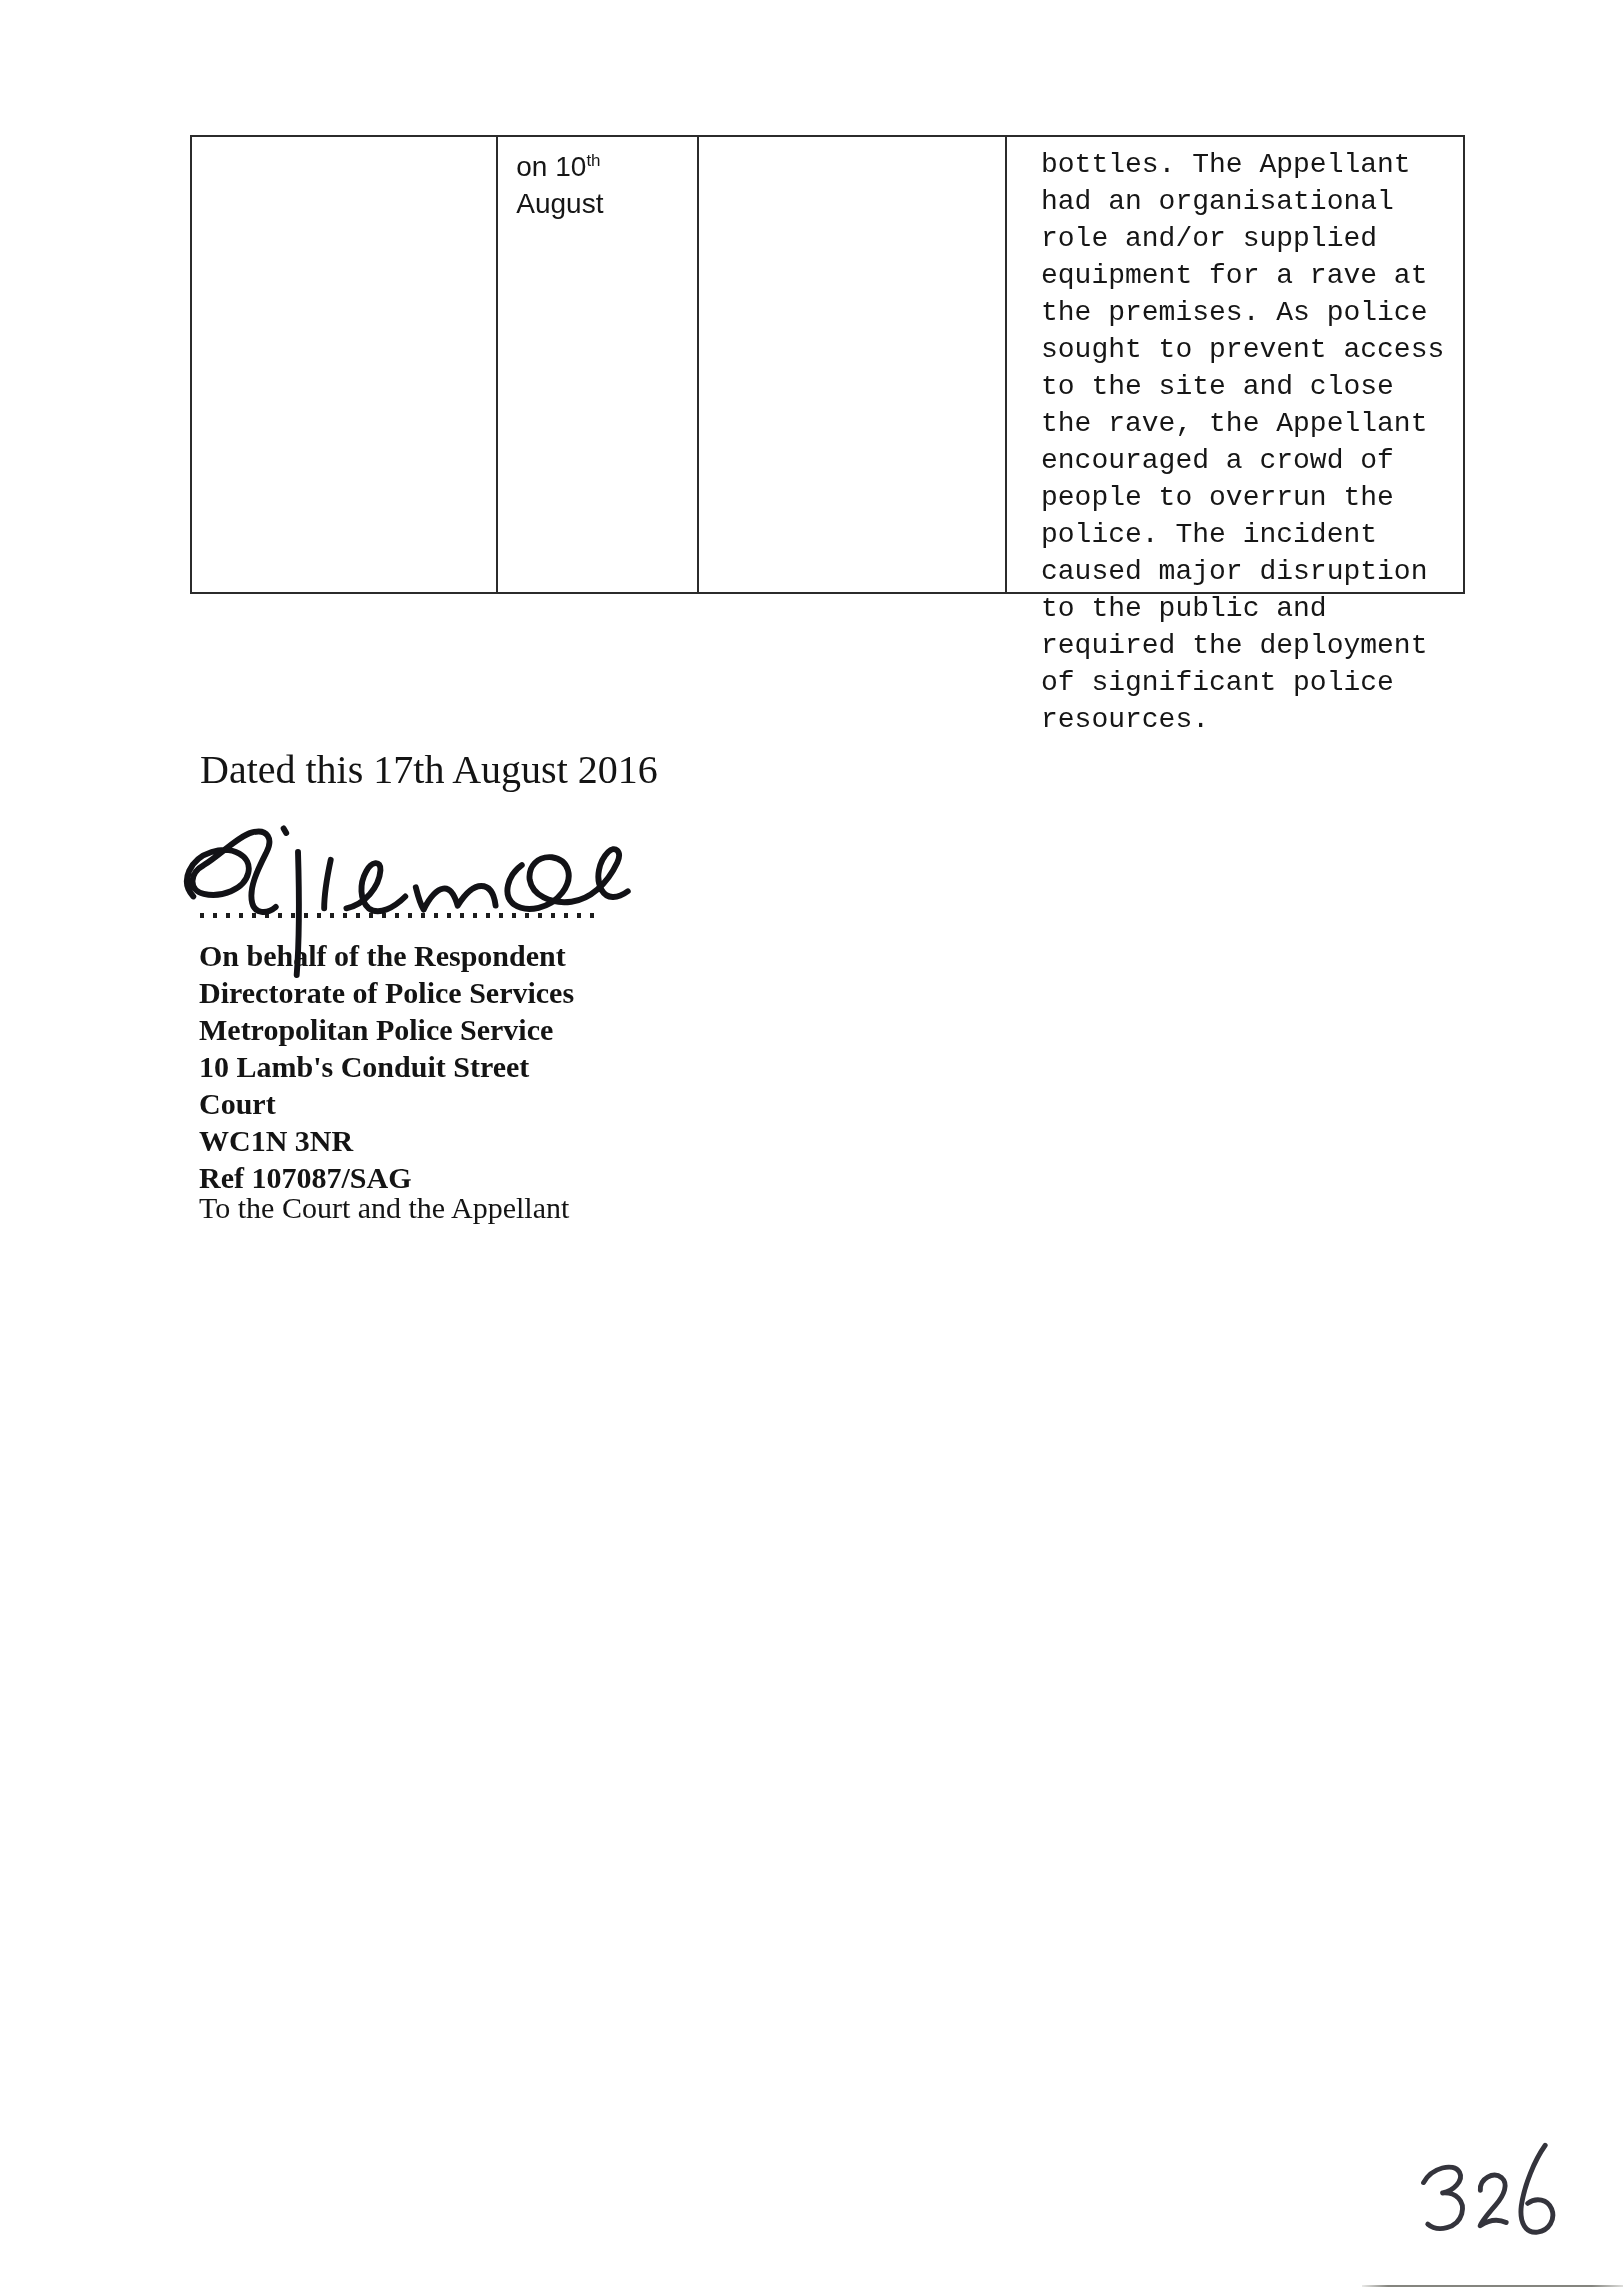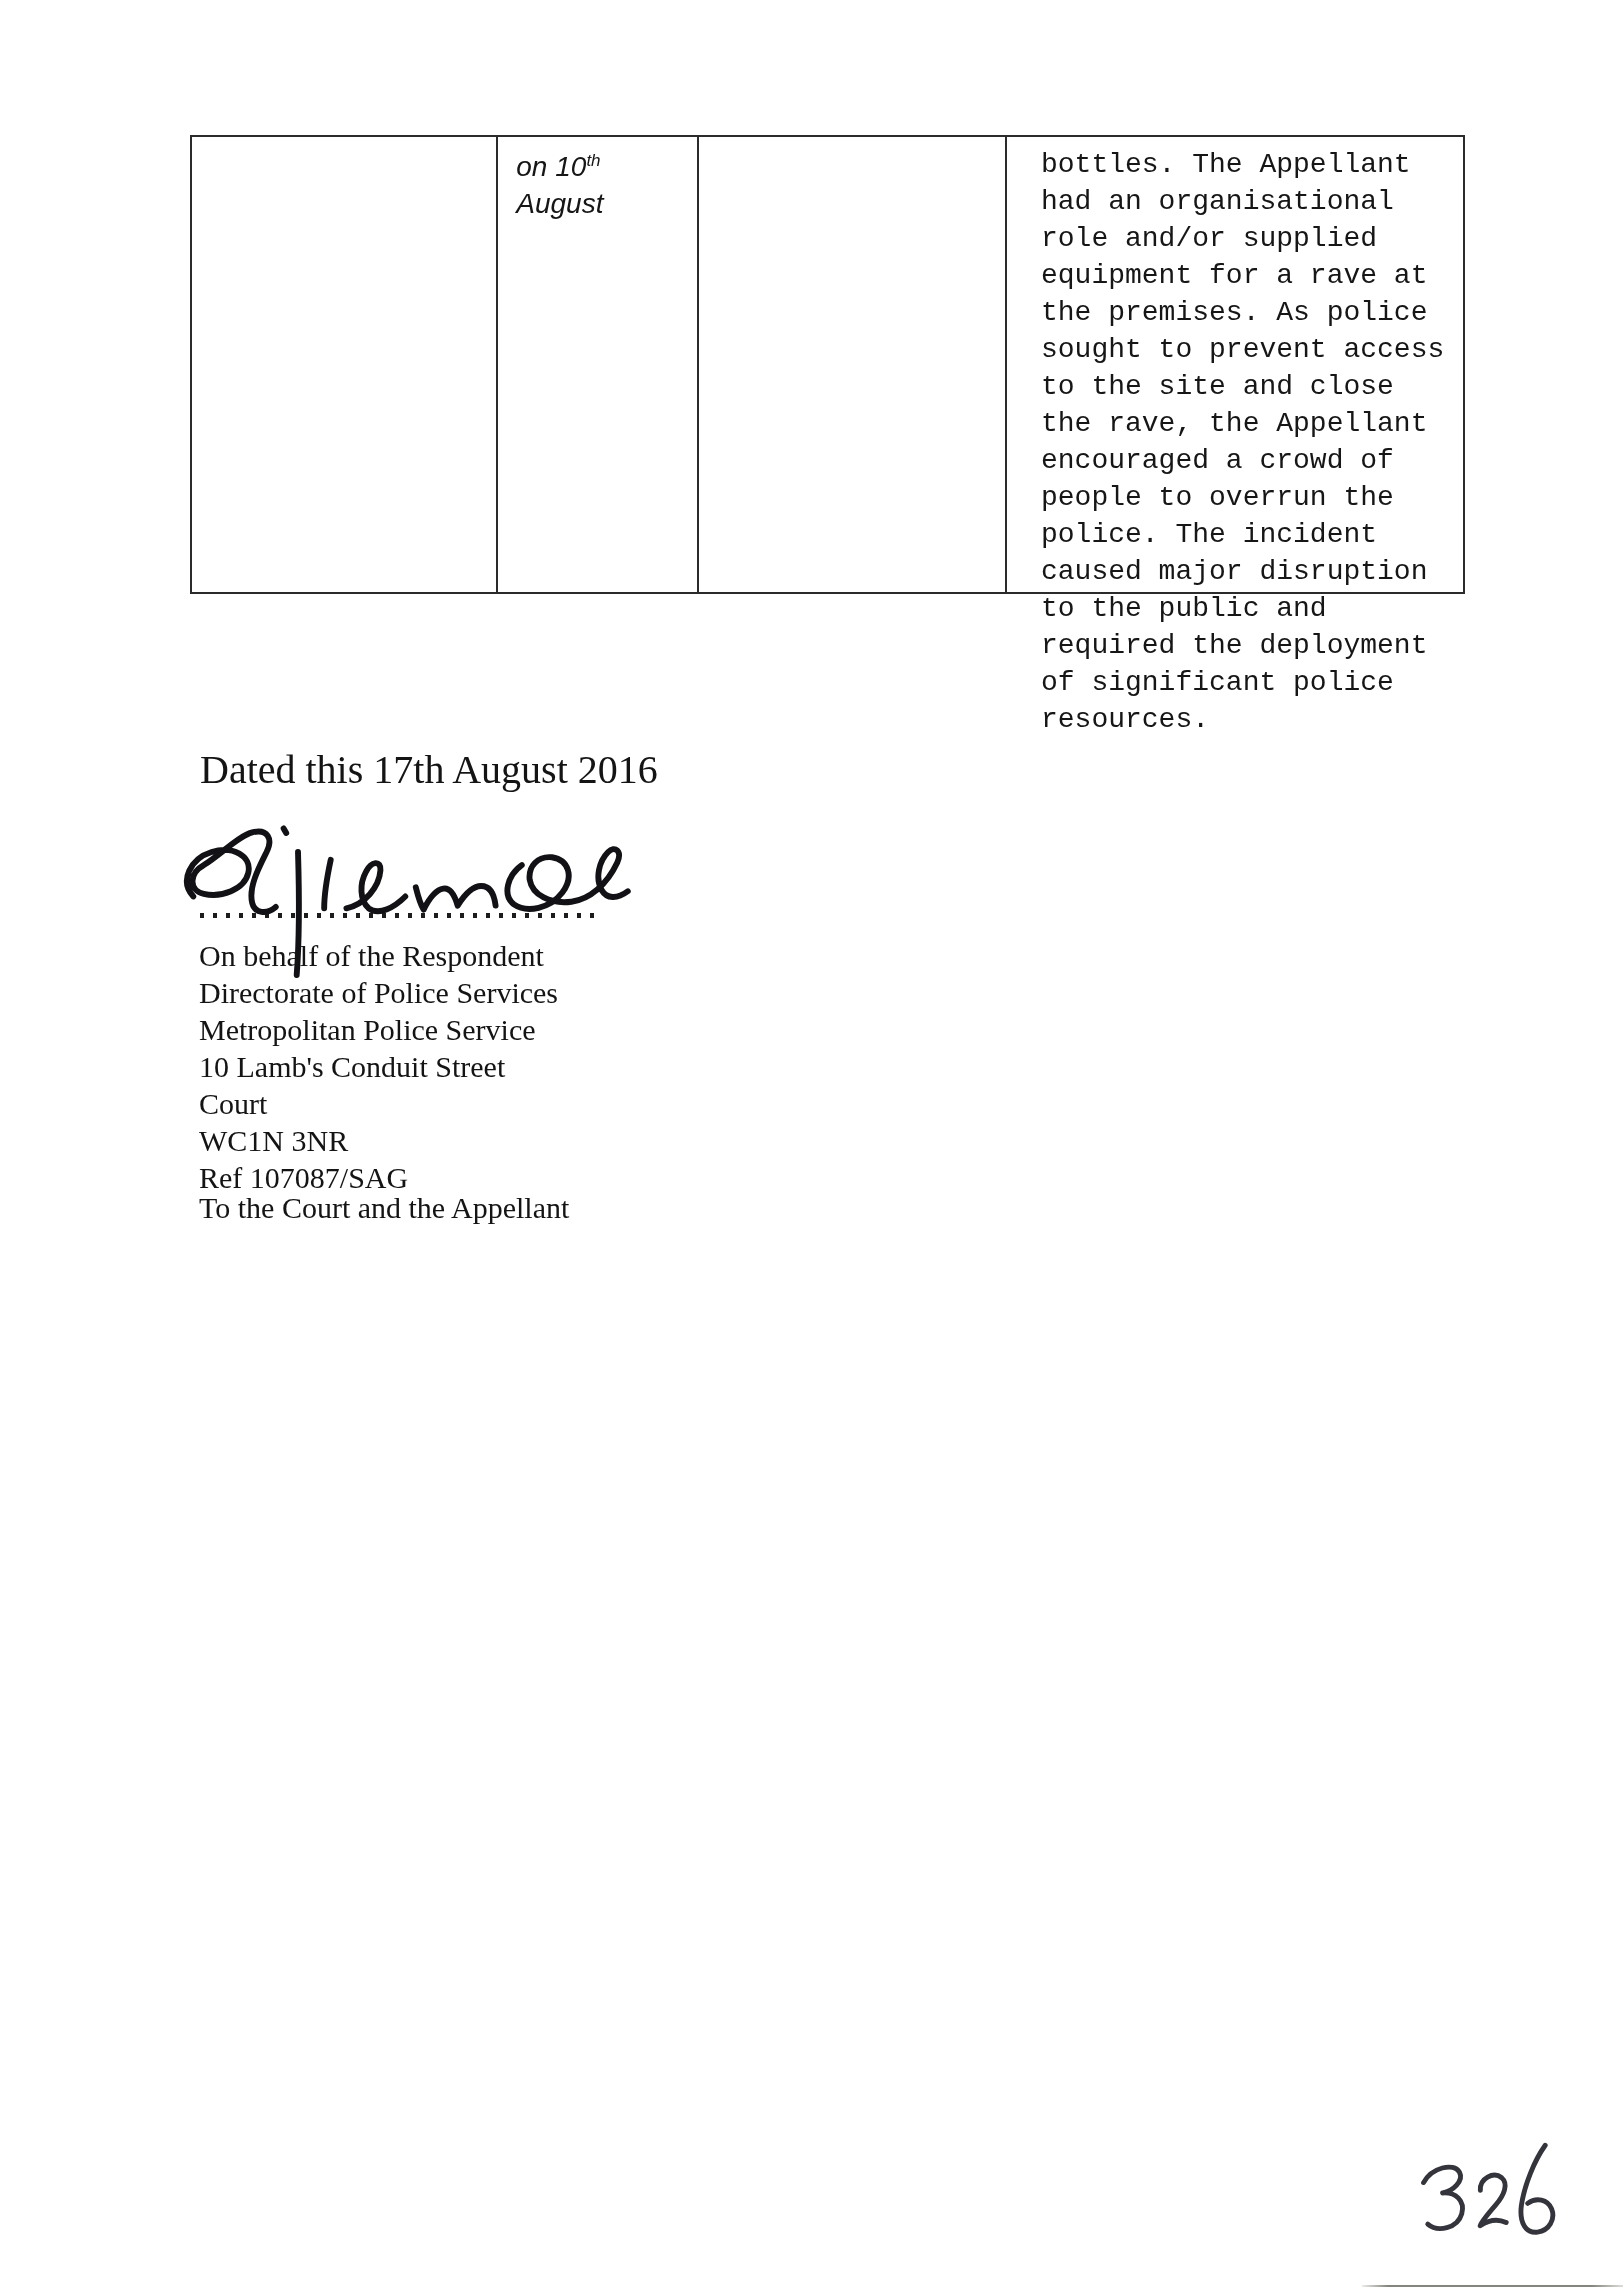--- a/index.html
+++ b/index.html
@@ -11,39 +11,39 @@
   .doc-table{
     position:absolute;left:190px;top:135px;width:1275px;height:459px;
     border:2px solid #2b2b2b;box-sizing:border-box;display:flex;
     background:#ffffff;
   }
   .cell{box-sizing:border-box;height:100%;}
   .cell.c1{width:306px;border-right:2px solid #2b2b2b;}
   .cell.c2{
     width:201px;border-right:2px solid #2b2b2b;
     font-family:"Liberation Sans",sans-serif;font-size:28px;line-height:37px;
-    color:#161616;padding:10.5px 5.2px 0 18.3px;font-style:italic;
+    color:#161616;padding:10.5px 5.2px 0 18.3px;
   }
   .cell.c2 sup{font-size:17px;line-height:0;vertical-align:super;}
   .cell.c3{width:308px;border-right:2px solid #2b2b2b;}
   .cell.c4{
     flex:1;font-family:Liberation Mono, monospace;font-size:28px;line-height:37px;
     color:#161616;padding:9.2px 10.5px 0 34px;
   }
   
   .dated{position:absolute;left:200px;top:746px;font-size:40px;white-space:nowrap;}
   
   .sig-svg{position:absolute;left:175px;top:810px;width:458px;height:190px;}
   .dotline{
     position:absolute;left:200px;top:913px;width:403px;height:4.6px;
     background:repeating-linear-gradient(90deg,#1c1c1c 0 3.9px,transparent 3.9px 13px);
   }
   
   .signoff{position:absolute;left:199px;top:937px;font-size:30px;line-height:37px;}
-  .signoff div{white-space:nowrap;}
+  .signoff div{white-space:nowrap;font-weight:bold;}
   .closing{position:absolute;left:199px;top:1191px;font-size:30px;white-space:nowrap;}
   
   .pagenum-svg{position:absolute;left:1397px;top:2130px;width:177px;height:137px;}
   .sr{position:absolute;width:0.7px;height:0.7px;overflow:hidden;clip:rect(0 0 0 0);white-space:nowrap;}
   
   .scan-edge{
     position:absolute;left:1362px;top:2285px;width:261px;height:2px;
     background:linear-gradient(90deg,rgba(120,120,110,0.15),rgba(92,92,84,0.75) 10%,rgba(92,92,84,0.75) 88%,rgba(120,120,110,0.25));
   }
 </style>

